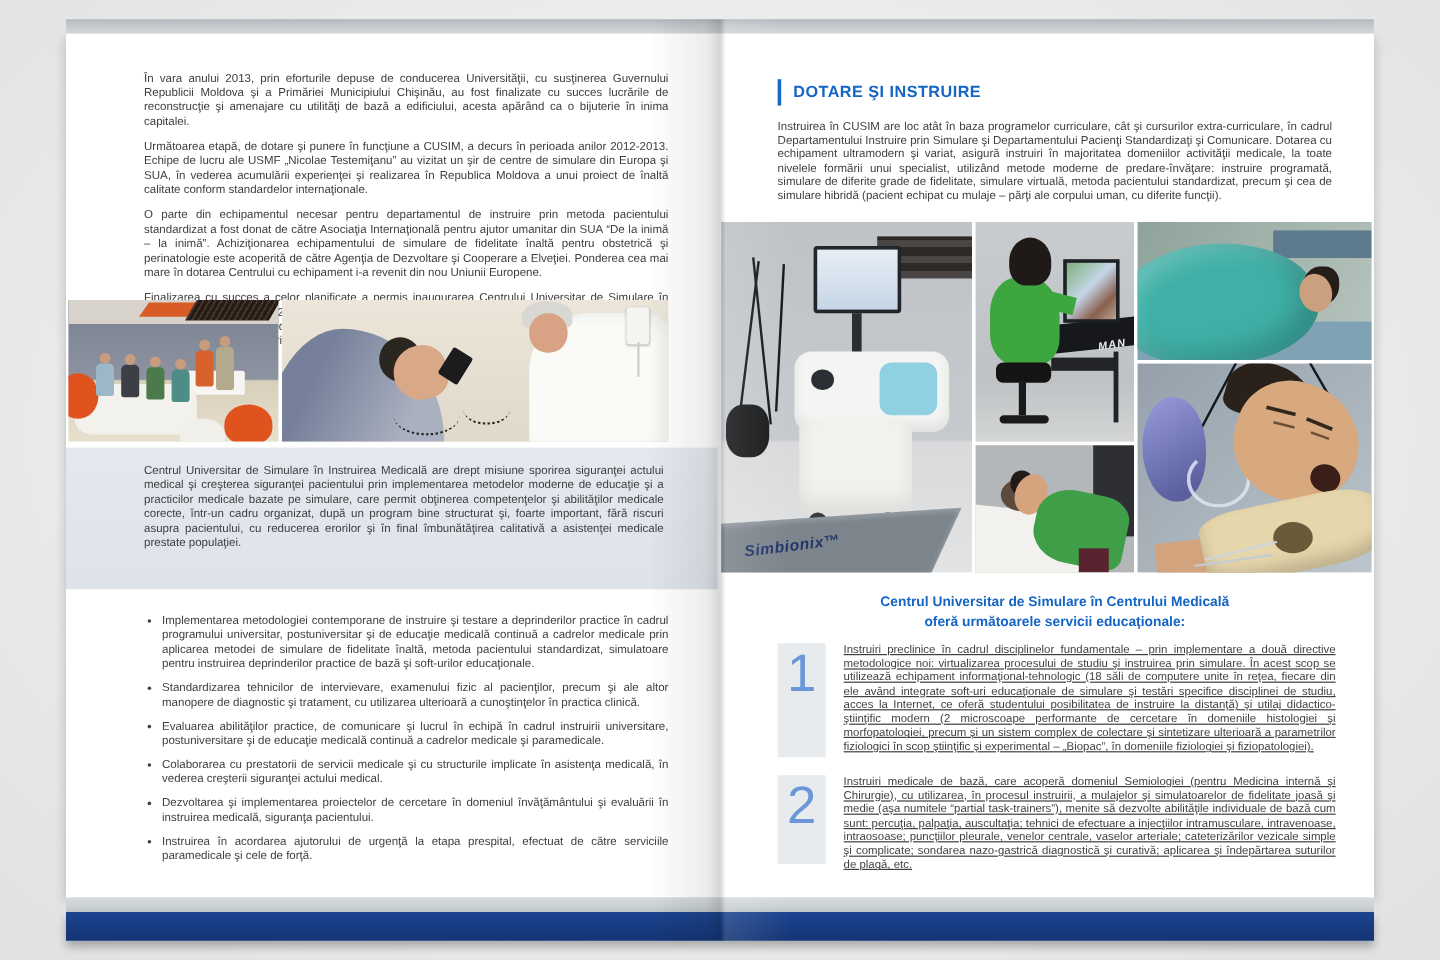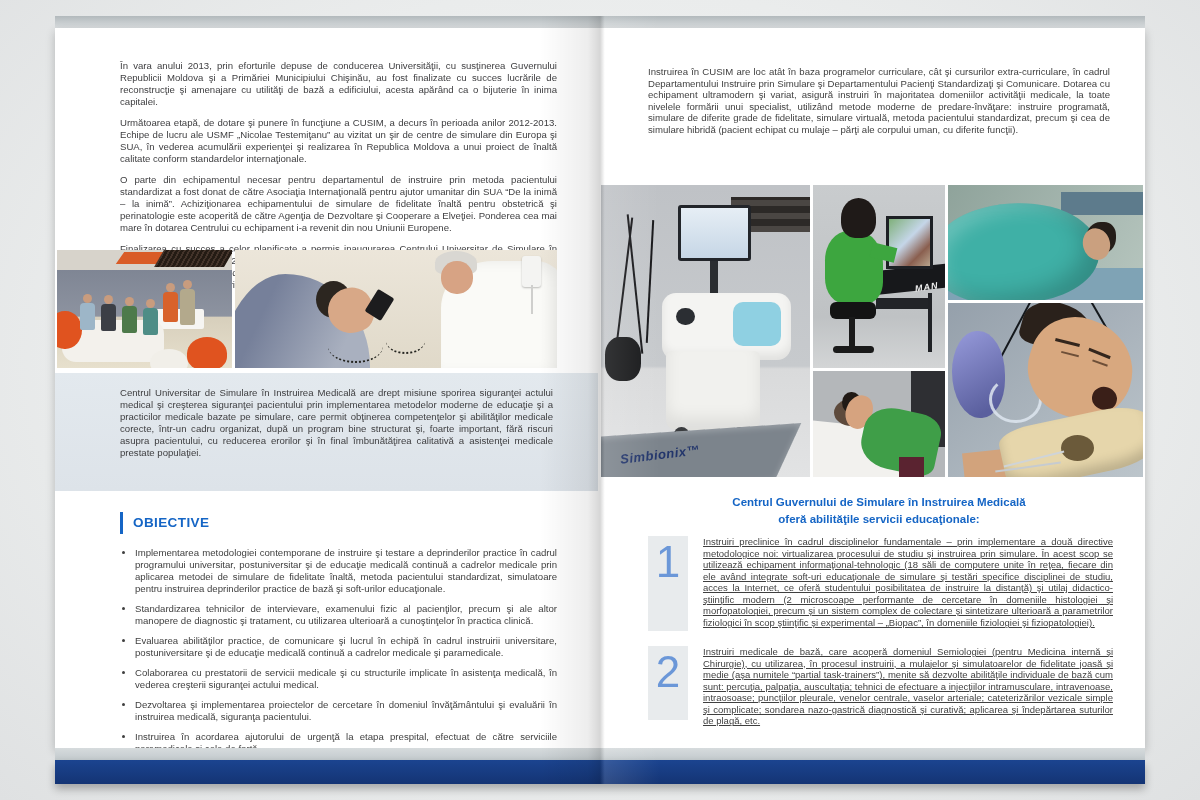--- a/index.html
+++ b/index.html
@@ -240,35 +240,35 @@
       <div class="d-dev"></div>
       <div class="d-devcbl"></div>
     </div>
   </div>
 
   <section class="abs misiune-panel">
     <p class="body-txt">Centrul Universitar de Simulare în Instruirea Medicală are drept misiune sporirea siguranţei actului medical şi creşterea siguranţei pacientului prin implementarea metodelor moderne de educaţie şi a practicilor medicale bazate pe simulare, care permit obţinerea competenţelor şi abilităţilor medicale corecte, într-un cadru organizat, după un program bine structurat şi, foarte important, fără riscuri asupra pacientului, cu reducerea erorilor şi în final îmbunătăţirea calitativă a asistenţei medicale prestate populaţiei.</p>
   </section>
 
   <section class="abs obiective">
-    <h2 class="sec-h">OBIECTIVE</h2>
     <ul>
       <li>Implementarea metodologiei contemporane de instruire şi testare a deprinderilor practice în cadrul programului universitar, postuniversitar şi de educaţie medicală continuă a cadrelor medicale prin aplicarea metodei de simulare de fidelitate înaltă, metoda pacientului standardizat, simulatoare pentru instruirea deprinderilor practice de bază şi soft-urilor educaţionale.</li>
       <li>Standardizarea tehnicilor de intervievare, examenului fizic al pacienţilor, precum şi ale altor manopere de diagnostic şi tratament, cu utilizarea ulterioară a cunoştinţelor în practica clinică.</li>
       <li>Evaluarea abilităţilor practice, de comunicare şi lucrul în echipă în cadrul instruirii universitare, postuniversitare şi de educaţie medicală continuă a cadrelor medicale şi paramedicale.</li>
       <li>Colaborarea cu prestatorii de servicii medicale şi cu structurile implicate în asistenţa medicală, în vederea creşterii siguranţei actului medical.</li>
       <li>Dezvoltarea şi implementarea proiectelor de cercetare în domeniul învăţământului şi evaluării în instruirea medicală, siguranţa pacientului.</li>
       <li>Instruirea în acordarea ajutorului de urgenţă la etapa prespital, efectuat de către serviciile paramedicale şi cele de forţă.</li>
     </ul>
   </section>
 </div>
 
 <div class="abs page pageR">
 
   <section class="abs dotare">
+    <h2 class="sec-h">DOTARE ŞI INSTRUIRE</h2>
     <p>Instruirea în CUSIM are loc atât în baza programelor curriculare, cât şi  cursurilor extra-curriculare, în cadrul Departamentului Instruire prin Simulare şi Departamentului Pacienţi Standardizaţi şi Comunicare. Dotarea cu echipament ultramodern şi variat, asigură instruiri în majoritatea domeniilor activităţii medicale, la toate nivelele formării unui specialist, utilizând metode moderne de predare-învăţare: instruire programată, simulare de diferite grade de fidelitate, simulare virtuală, metoda pacientului standardizat, precum şi cea de simulare hibridă (pacient echipat cu mulaje – părţi ale corpului uman, cu diferite funcţii).</p>
   </section>
 
   <div class="abs photo-grid">
     <div class="pg ph-simb">
       <div class="s-shelf"></div>
       <div class="s-mon"></div>
       <div class="s-pole"></div>
       <div class="s-cbl1"></div>
       <div class="s-cbl2"></div>
@@ -327,22 +327,22 @@
       <div class="h-chest"></div>
       <div class="h-collar"></div>
       <div class="h-hole"></div>
       <div class="h-lead1"></div>
       <div class="h-lead2"></div>
     </div>
   </div>
 
   <div class="abs services-h-wrap">
     <div class="services-h">
-      <span>Centrul Guvernului de Simulare în Instruirea Medicală</span><br>
-      <span>oferă abilităţile servicii educaţionale:</span>
+      <span>Centrul Universitar de Simulare în Centrului Medicală</span><br>
+      <span>oferă următoarele servicii educaţionale:</span>
     </div>
   </div>
 
   <div class="abs svc-item svc-1">
     <div class="num-box nb-1">1</div>
     <p>Instruiri preclinice în cadrul disciplinelor fundamentale – prin implementare a două directive metodologice noi: virtualizarea procesului de studiu şi instruirea prin simulare. În acest scop se utilizează echipament informaţional-tehnologic (18 săli de computere unite în reţea, fiecare din ele având integrate soft-uri educaţionale de simulare şi testări specifice disciplinei de studiu, acces la Internet, ce oferă studentului posibilitatea de instruire la distanţă) şi utilaj didactico-ştiinţific modern (2 microscoape performante de cercetare în domeniile histologiei şi morfopatologiei, precum şi un sistem complex de colectare şi sintetizare ulterioară a parametrilor fiziologici în scop ştiinţific şi experimental – „Biopac”, în domeniile fiziologiei şi fiziopatologiei).</p>
   </div>
 
   <div class="abs svc-item svc-2">
     <div class="num-box nb-2">2</div>

